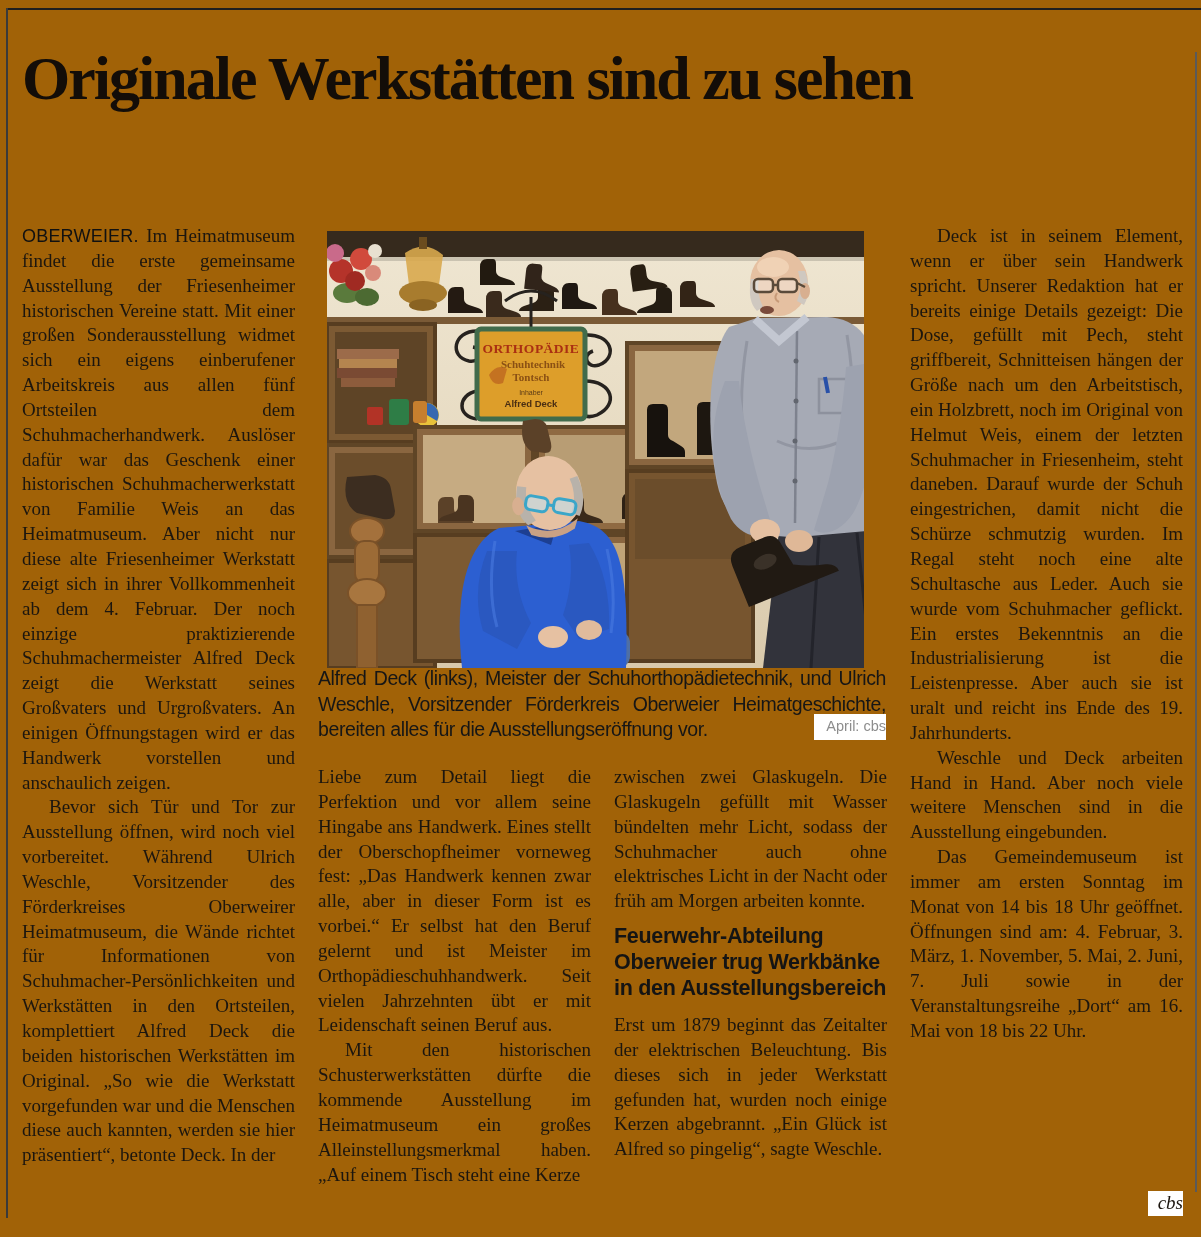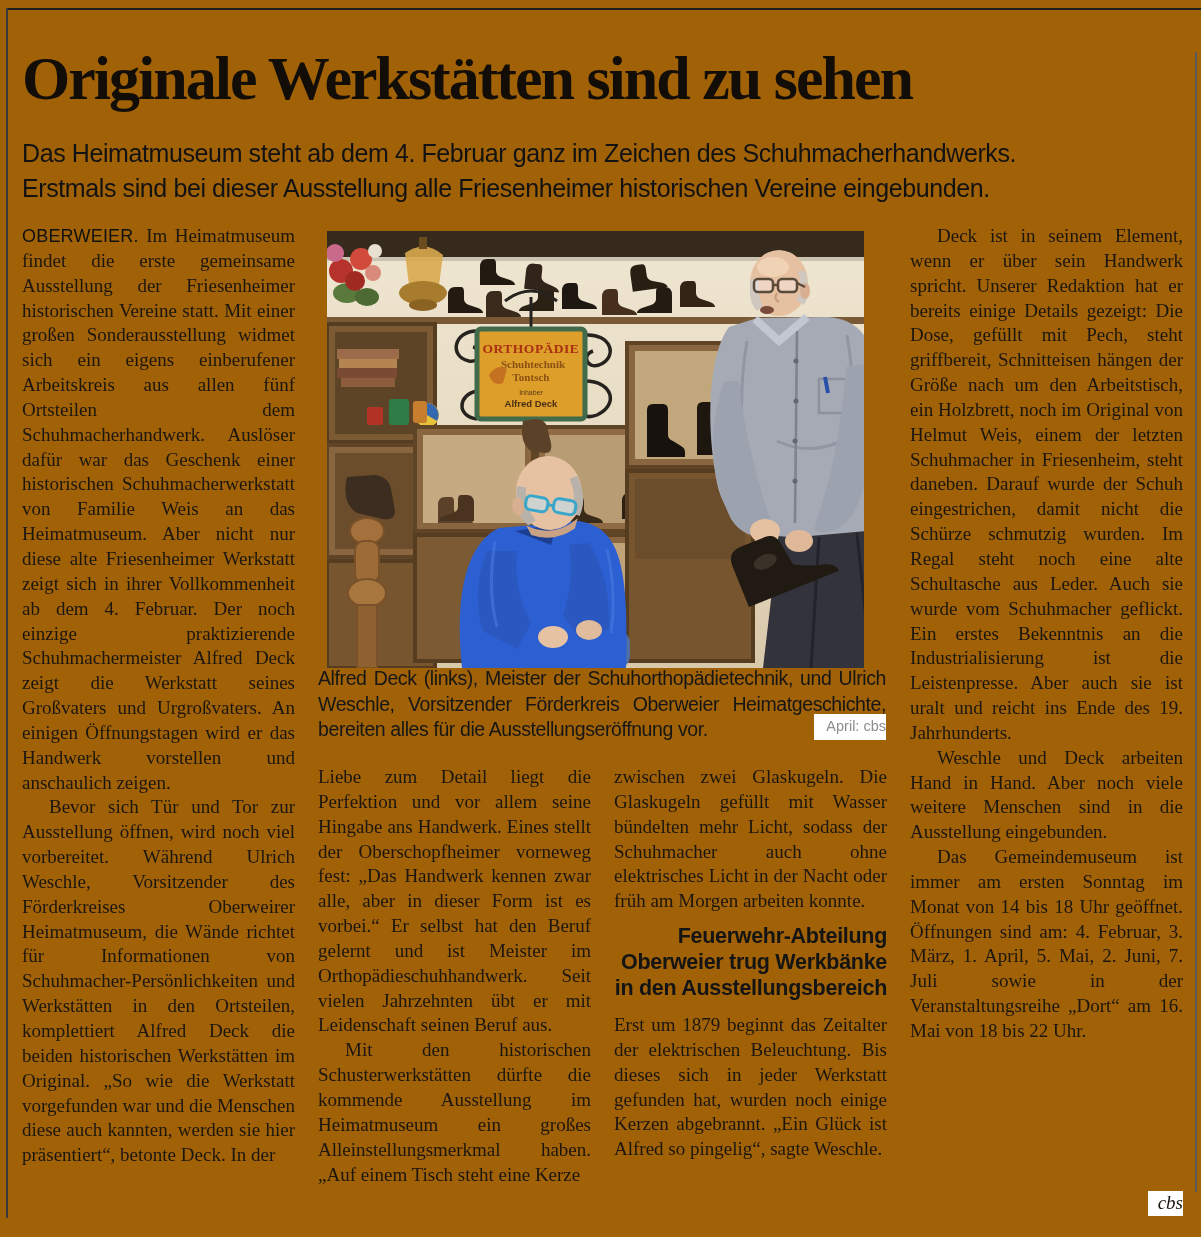--- a/index.html
+++ b/index.html
@@ -20,21 +20,21 @@
        overflow:hidden;color:#1c160f;}
   #col1{left:22px;top:224px;height:994px;}
   #col2{left:318px;top:765px;height:452px;}
   #col3{left:614px;top:765px;height:452px;}
   #col4{left:910px;top:224px;height:994px;position:absolute;}
   .para{margin:0;padding:0;}
   .para.indent{text-indent:27px;}
   .lead{font-family:"Liberation Sans",sans-serif;font-weight:normal;font-size:18px;
         letter-spacing:0.2px;color:#111;}
   .crosshead{font-family:"Liberation Sans",sans-serif;font-weight:bold;font-size:21.5px;
-             line-height:26px;text-align:right;letter-spacing:-0.3px;color:#141414;
+             line-height:26px;text-align:left;letter-spacing:-0.3px;color:#141414;
              margin:9px 0 12px 0;}
   .signature{position:absolute;right:0;bottom:2px;font-style:italic;font-size:19px;color:#1c160f;
              background:#fff;padding-left:10px;}
 
   .photo{position:absolute;left:318px;top:222px;width:528px;height:437px;margin:0;padding:9px;
          overflow:hidden;background:#e9decа;}
   .photo svg{display:block;}
   .caption{position:absolute;left:318px;top:666px;width:568px;
            font-family:"Liberation Sans",sans-serif;font-size:19.5px;line-height:25.5px;
            letter-spacing:-0.4px;text-align:justify;color:#161616;}
@@ -47,24 +47,20 @@
 </head>
 <body>
 
 <div class="page">
   <div class="rule-top"></div>
   <div class="rule-left"></div>
   <div class="rule-right"></div>
 
   <h1 class="headline">Originale Werkstätten sind zu sehen</h1>
 
-  <div class="standfirst">
-    <div>Das Heimatmuseum steht ab dem 4. Februar ganz im Zeichen des Schuhmacherhandwerks.</div>
-    <div>Erstmals sind bei dieser Ausstellung alle Friesenheimer historischen Vereine eingebunden.</div>
-  </div>
 
   <div class="col" id="col1">
     <p class="para"><span class="lead">OBERWEIER.</span> <span>Im Heimatmuseum findet die erste gemeinsame Ausstellung der Friesenheimer historischen Vereine statt. Mit einer großen Sonderausstellung widmet sich ein eigens einberufener Arbeitskreis aus allen fünf Ortsteilen dem Schuhmacherhandwerk. Auslöser dafür war das Geschenk einer historischen Schuhmacherwerkstatt von Familie Weis an das Heimatmuseum. Aber nicht nur diese alte Friesenheimer Werkstatt zeigt sich in ihrer Vollkommenheit ab dem 4. Februar. Der noch einzige praktizierende Schuhmachermeister Alfred Deck zeigt die Werkstatt seines Großvaters und Urgroßvaters. An einigen Öffnungstagen wird er das Handwerk vorstellen und anschaulich zeigen.</span></p>
     <p class="para indent">Bevor sich Tür und Tor zur Ausstellung öffnen, wird noch viel vorbereitet. Während Ulrich Weschle, Vorsitzender des Förderkreises Oberweirer Heimatmuseum, die Wände richtet für Informationen von Schuhmacher-Persönlichkeiten und Werkstätten in den Ortsteilen, komplettiert Alfred Deck die beiden historischen Werkstätten im Original. „So wie die Werkstatt vorgefunden war und die Menschen diese auch kannten, werden sie hier präsentiert“, betonte Deck. In der</p>
   </div>
 
   <figure class="photo">
     <svg width="568" height="437" viewBox="0 0 568 437" xmlns="http://www.w3.org/2000/svg">
       <defs>
         <linearGradient id="wallg" x1="0" y1="0" x2="0" y2="1">
@@ -268,16 +264,16 @@
 
   <div class="col" id="col3">
     <p class="para">zwischen zwei Glaskugeln. Die Glaskugeln gefüllt mit Wasser bündelten mehr Licht, sodass der Schuhmacher auch ohne elektrisches Licht in der Nacht oder früh am Morgen arbeiten konnte.</p>
     <h3 class="crosshead">Feuerwehr-Abteilung Oberweier trug Werkbänke in den Ausstellungsbereich</h3>
     <p class="para">Erst um 1879 beginnt das Zeitalter der elektrischen Beleuchtung. Bis dieses sich in jeder Werkstatt gefunden hat, wurden noch einige Kerzen abgebrannt. „Ein Glück ist Alfred so pingelig“, sagte Weschle.</p>
   </div>
 
   <div class="col" id="col4">
     <p class="para indent">Deck ist in seinem Element, wenn er über sein Handwerk spricht. Unserer Redaktion hat er bereits einige Details gezeigt: Die Dose, gefüllt mit Pech, steht griffbereit, Schnitteisen hängen der Größe nach um den Arbeitstisch, ein Holzbrett, noch im Original von Helmut Weis, einem der letzten Schuhmacher in Friesenheim, steht daneben. Darauf wurde der Schuh eingestrichen, damit nicht die Schürze schmutzig wurden. Im Regal steht noch eine alte Schultasche aus Leder. Auch sie wurde vom Schuhmacher geflickt. Ein erstes Bekenntnis an die Industrialisierung ist die Leistenpresse. Aber auch sie ist uralt und reicht ins Ende des 19. Jahrhunderts.</p>
     <p class="para indent">Weschle und Deck arbeiten Hand in Hand. Aber noch viele weitere Menschen sind in die Ausstellung eingebunden.</p>
-    <p class="para indent">Das Gemeindemuseum ist immer am ersten Sonntag im Monat von 14 bis 18 Uhr geöffnet. Öffnungen sind am: 4. Februar, 3. März, 1. April, 5. Mai, 2. Juni, 7. Juli sowie in der Veranstaltungsreihe „Dort“ am 16. Mai von 18 bis 22 Uhr.</p>
+    <p class="para indent">Das Gemeindemuseum ist immer am ersten Sonntag im Monat von 14 bis 18 Uhr geöffnet. Öffnungen sind am: 4. Februar, 3. März, 1. November, 5. Mai, 2. Juni, 7. Juli sowie in der Veranstaltungsreihe „Dort“ am 16. Mai von 18 bis 22 Uhr.</p>
     <span class="signature">cbs</span>
   </div>
 </div>
 
 </body></html>

